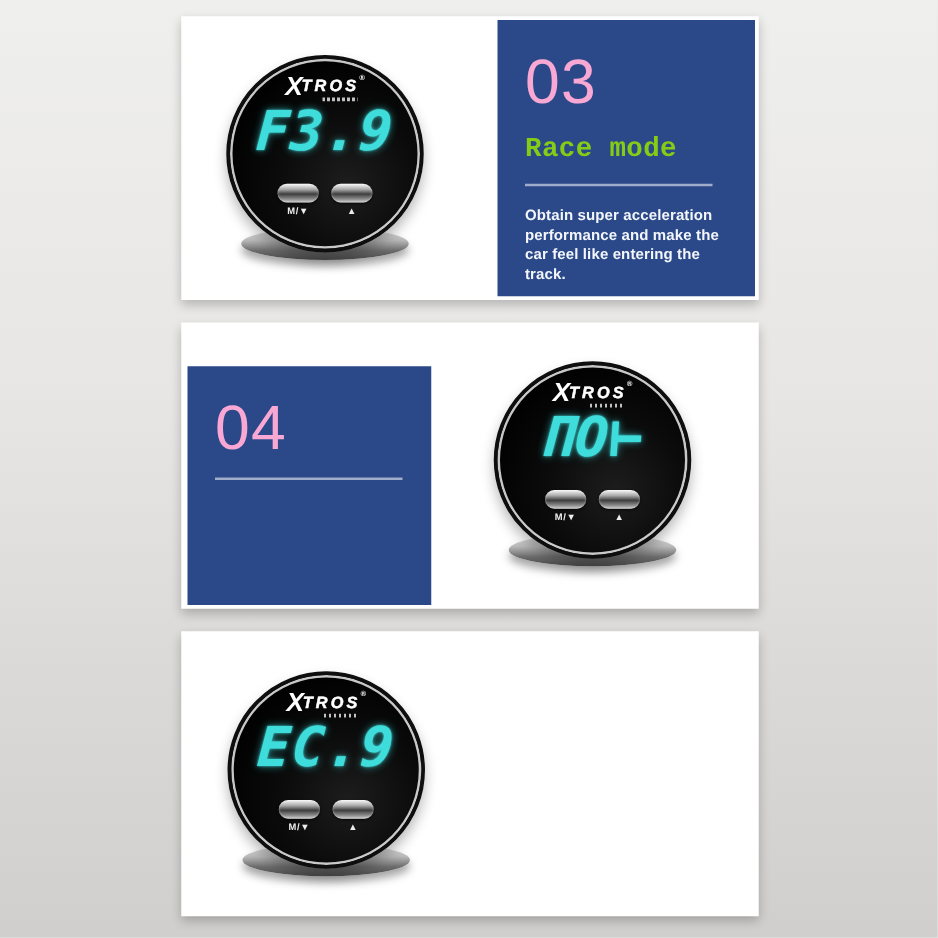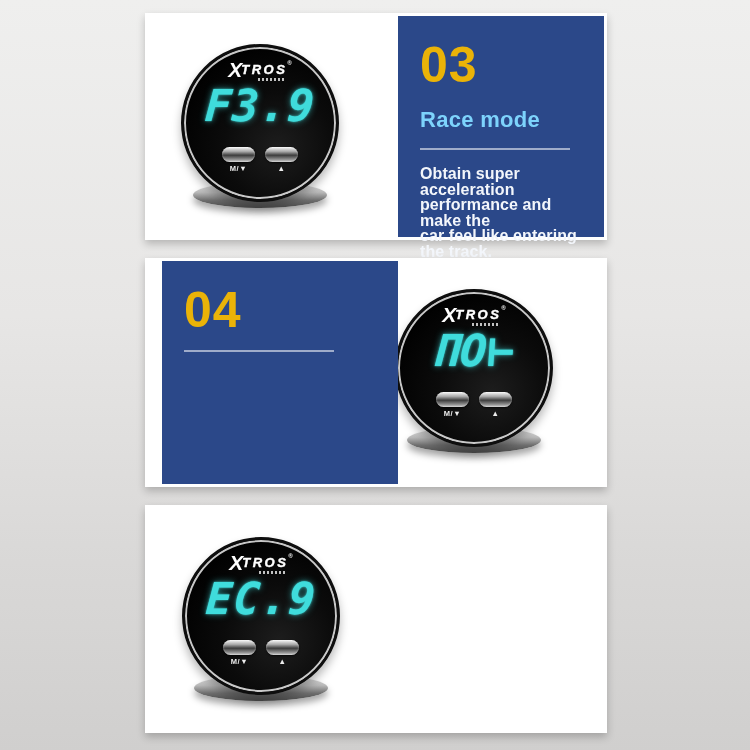--- a/index.html
+++ b/index.html
@@ -18,34 +18,34 @@
     box-shadow:0 4px 8px rgba(0,0,0,.22);
   }
   #card1{top:13px;height:227px;}
   #card2{top:258px;height:229px;}
   #card3{top:505px;height:228px;}
   
   .bluebox{
     position:absolute;top:3px;bottom:3px;background:#2b4889;color:#fff;
   }
   #card1 .bluebox{left:253px;right:3px;}
-  #card2 .bluebox{left:17px;width:236px;}
+  #card2 .bluebox{left:5px;width:195px;margin-top:32px;}
   #card3 .bluebox{left:248px;right:3px;}
   .num{
-    margin:24px 0 0 22px;font-size:50px;line-height:1;font-weight:bold;
-    color:#eab308;letter-spacing:1px;
+    margin:24px 0 0 22px;font-size:50px;line-height:1;font-weight:normal;
+    color:#f9a8d4;letter-spacing:1px;
   }
   .mode-title{
-    margin:17px 0 0 22px;font-size:22px;font-weight:bold;letter-spacing:.3px;color:#7dd3fc;
+    margin:17px 0 0 22px;font-size:22px;font-weight:bold;letter-spacing:.3px;color:#84cc16;font-family:Liberation Mono, monospace;
   }
   .divider{
     margin:15px 0 0 22px;width:150px;height:2px;background:rgba(255,255,255,.55);
   }
   .desc{
-    margin:16px 18px 0 22px;font-size:16px;line-height:15.5px;font-weight:bold;
+    margin:16px 18px 0 22px;font-size:12px;line-height:15.5px;font-weight:bold;
     color:#f3f6fb;white-space:pre-line;letter-spacing:.1px;
   }
   
   .device{position:absolute;width:158px;height:158px;}
   #card1 .device{left:36px;top:31px;}
   #card2 .device{left:250px;top:31px;}
   #card3 .device{left:37px;top:32px;}
   .device .base{
     position:absolute;left:12px;right:12px;bottom:-6px;height:26px;border-radius:50%;
     background:linear-gradient(180deg,#ececec 0%,#b8b8b8 40%,#6e6e6e 70%,#4a4a4a 100%);

